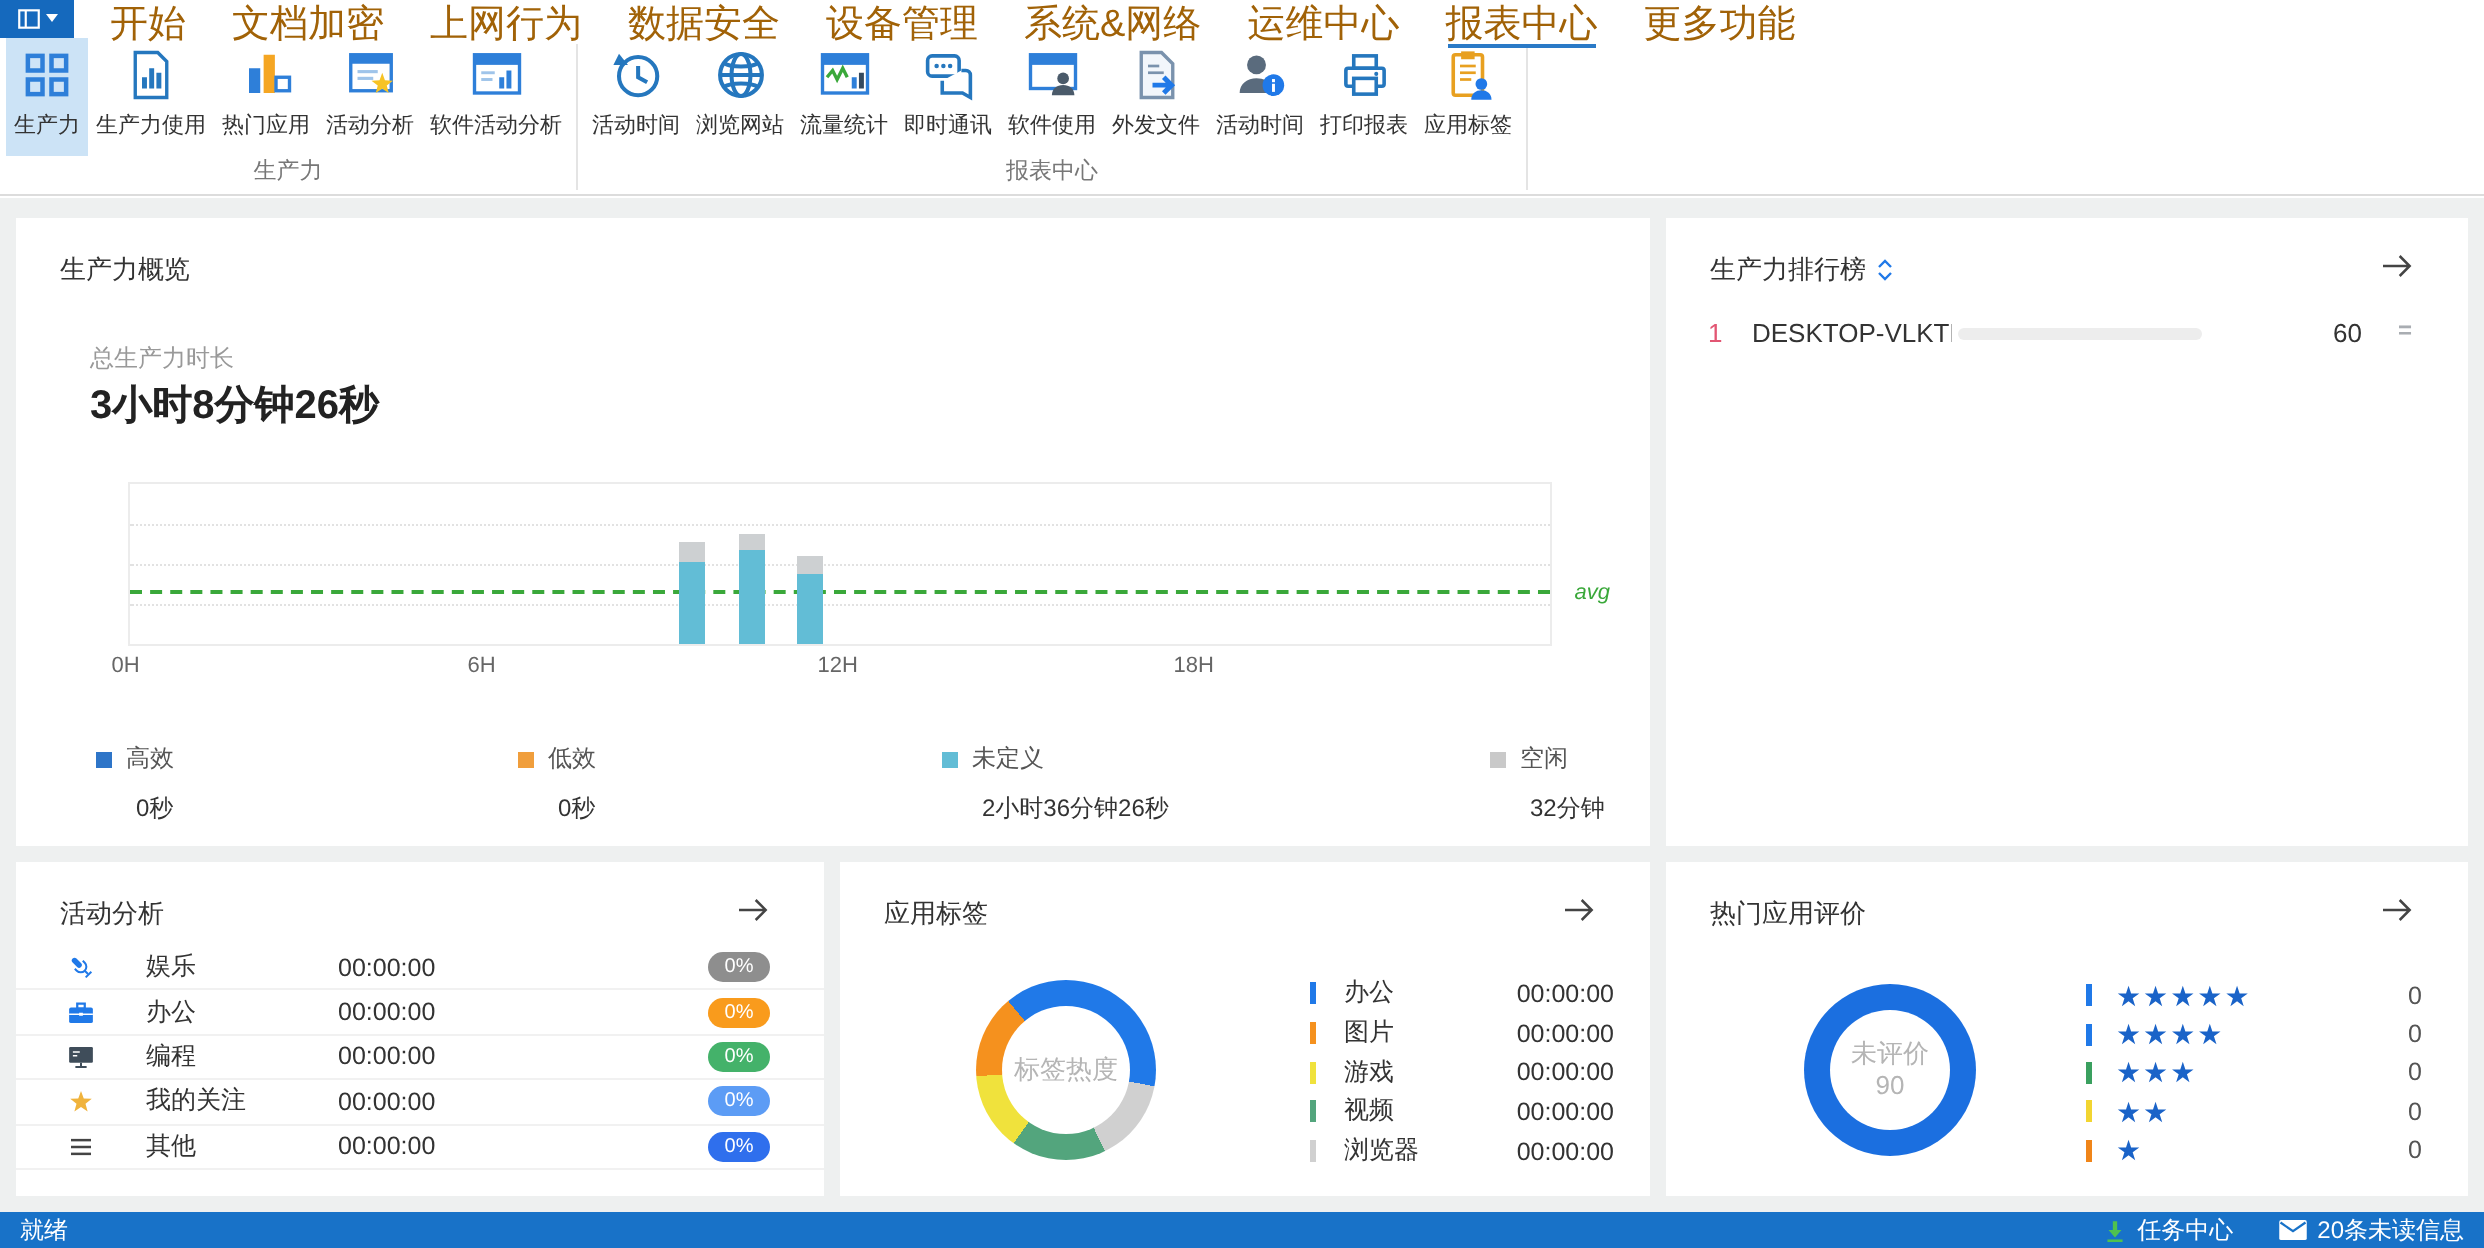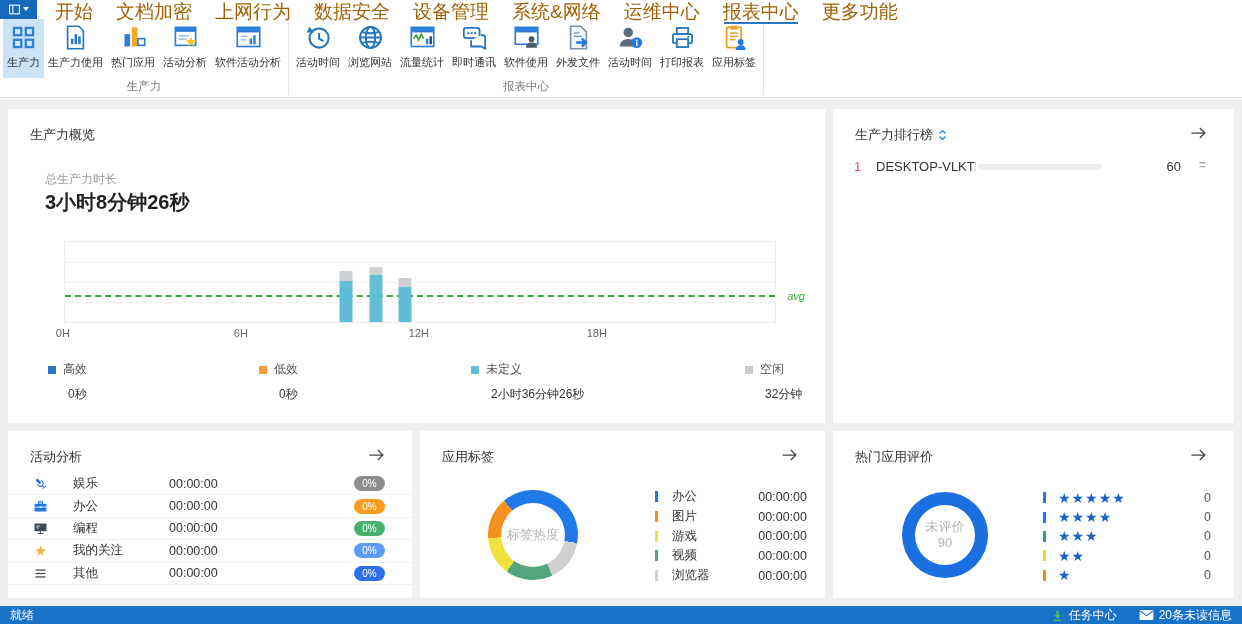--- a/index.html
+++ b/index.html
@@ -40,21 +40,21 @@
   .total-label { position:absolute; left:37px; top:62px; font-size:12px; color:#999; }
   .total-value { position:absolute; left:37px; top:80px; font-size:20px; font-weight:bold; color:#222; }
   .chart-plot { position:absolute; left:56px; top:132px; width:712px; height:82px; border:1px solid #ececec;font-style:italic; }
   .gridline { position:absolute; left:0; right:0; height:0; border-top:1px dotted #e2e2e2; }
   .avg-line { position:absolute; left:0; right:0; height:0; border-top:2px dashed #3aa83a; }
   .avg-label { position:absolute; right:-30px; transform:translateY(-55%); font-size:11px; color:#3aa83a; }
   .bar-stack { position:absolute; bottom:0; width:13px; transform:translateX(-50%); display:flex; flex-direction:column-reverse; }
   .bar-seg { width:100%; }
   .chart-xaxis { position:absolute; left:40px; top:218px; width:712px; height:14px; }
   .x-tick { position:absolute; transform:translateX(-50%); font-size:11px; color:#666; }
-  .ov-legend { position:absolute; left:0; top:252px; width:800px; height:46px; }
+  .ov-legend { position:absolute; left:0; top:262px; width:800px; height:46px; }
   .ov-leg-col { position:absolute; top:0; }
   .ov-leg-head { display:flex; align-items:center; gap:7px; font-size:12px; color:#555; }
   .ov-leg-sq { width:8px; height:8px; }
   .ov-leg-val { margin-left:20px; margin-top:8px; font-size:12px; color:#333; }
 
   
   .rank-row { position:absolute; left:0; top:46px; width:401px; height:24px; cursor:pointer; }
   .rank-num { position:absolute; left:21px; top:4px; font-size:13px; color:#e25673; }
   .rank-name { position:absolute; left:43px; top:4px; width:100px; font-size:13px; color:#333; white-space:nowrap; overflow:hidden; }
   .rank-bar { position:absolute; left:146px; top:9px; width:122px; height:6px; border-radius:3px; background:#ededed; overflow:hidden; }

